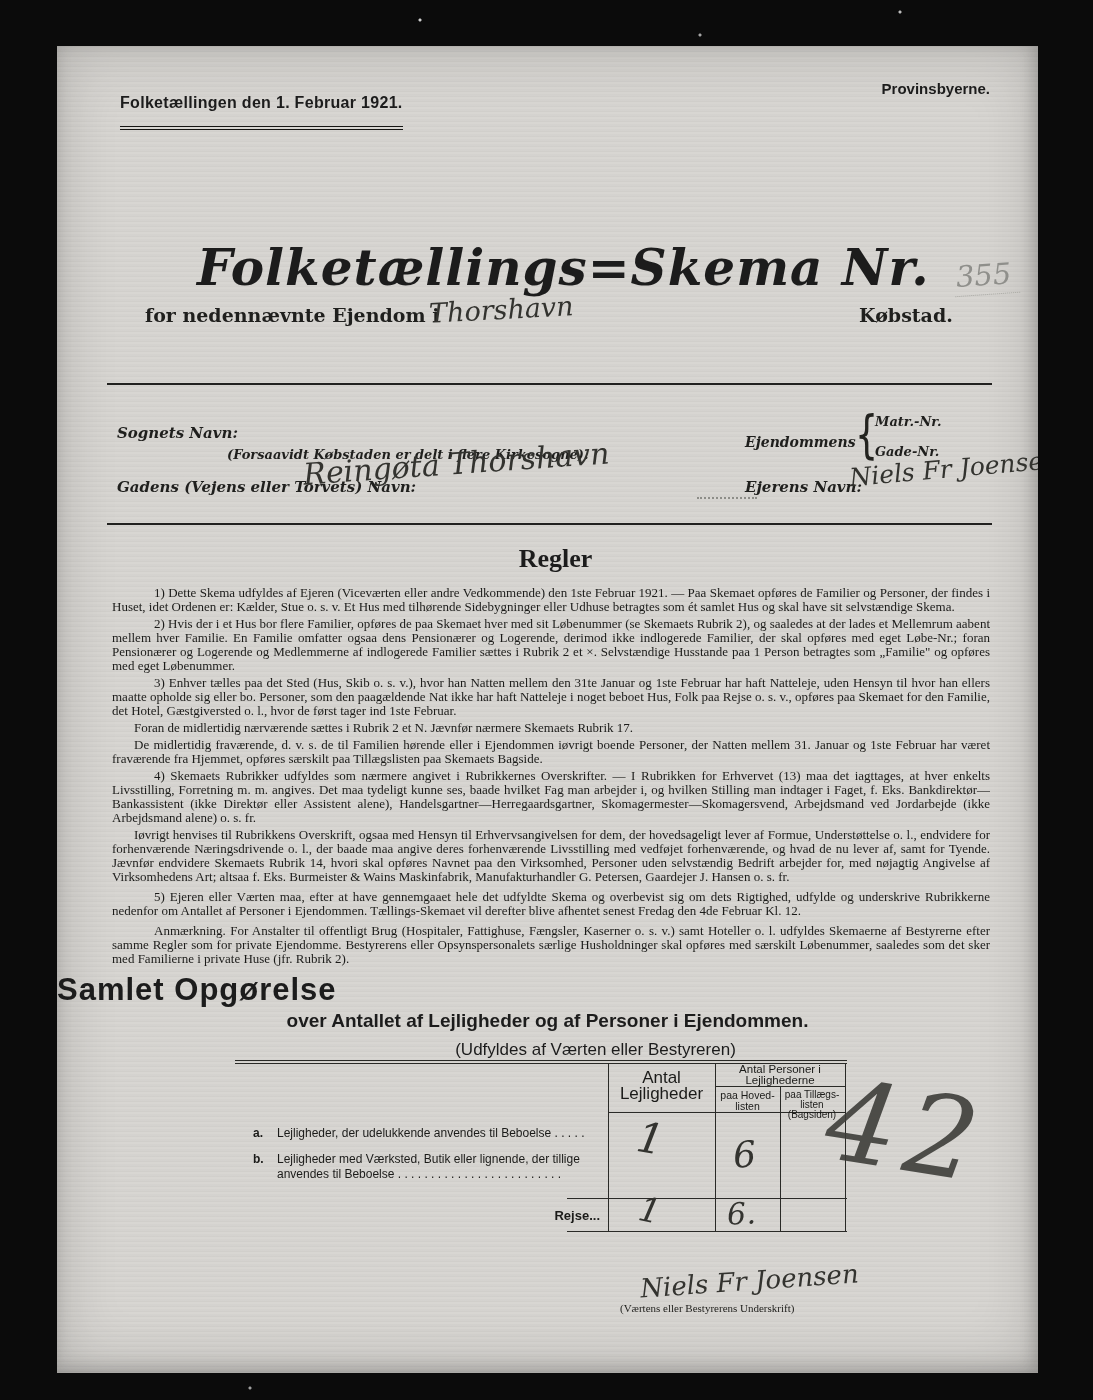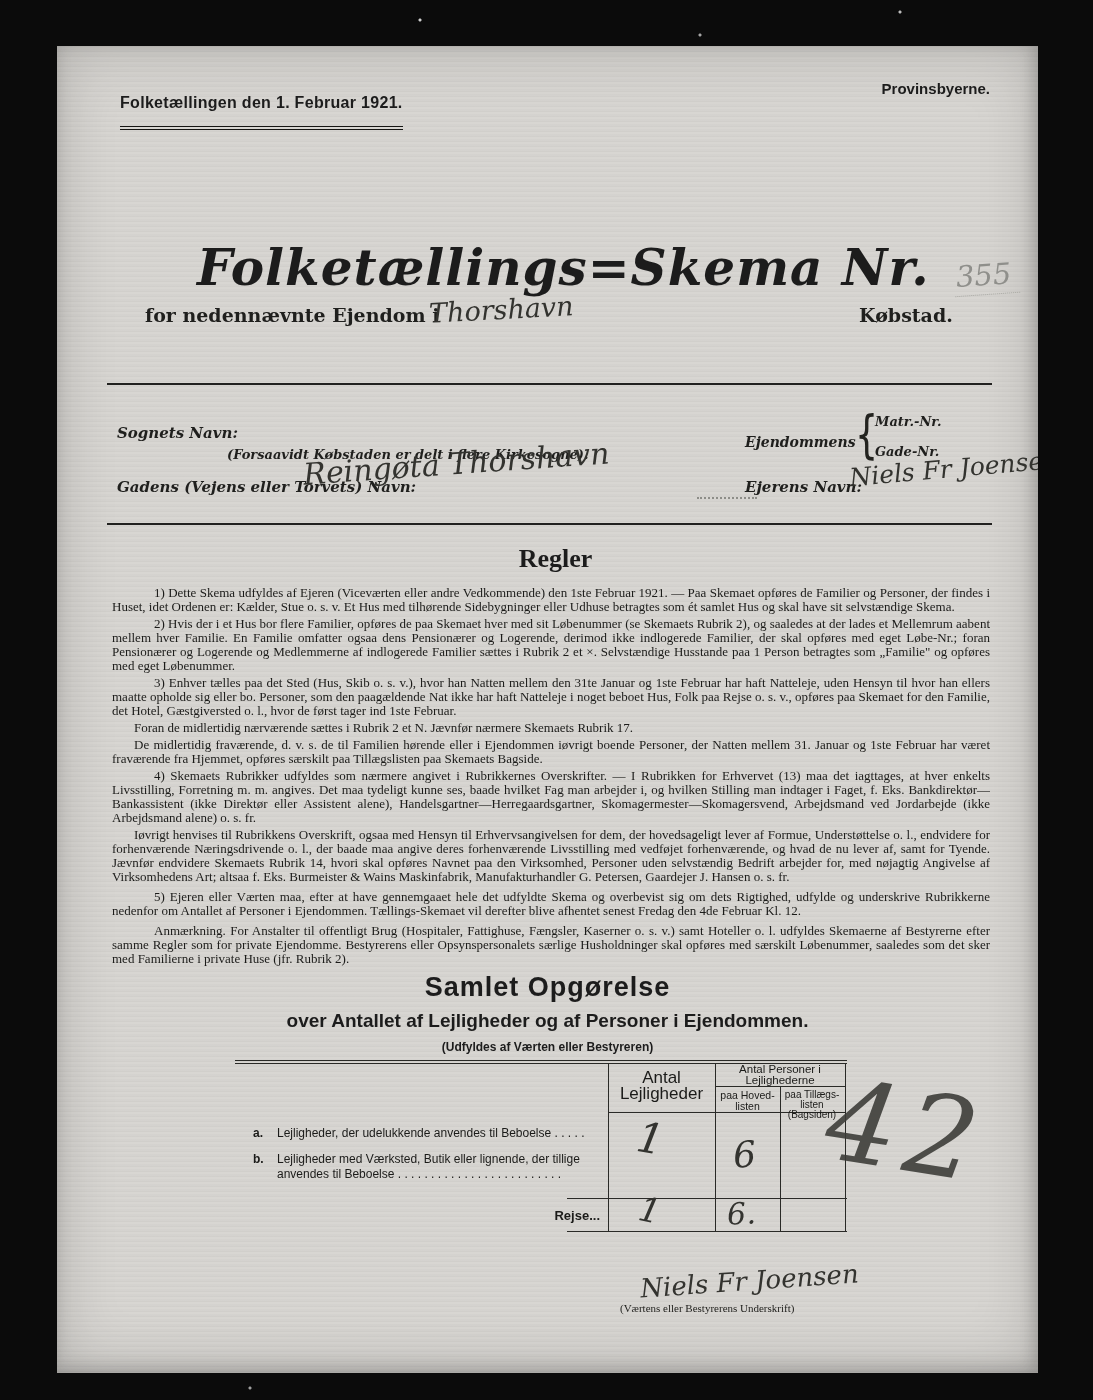--- a/index.html
+++ b/index.html
@@ -80,23 +80,23 @@
       <p class="num">2)  Hvis der i et Hus bor flere Familier, opføres de paa Skemaet hver med sit Løbenummer (se Skemaets Rubrik 2), og saaledes at der lades et Mellemrum aabent mellem hver Familie.  En Familie omfatter ogsaa dens Pensionærer og Logerende, derimod ikke indlogerede Familier, der skal opføres med eget Løbe-Nr.; foran Pensionærer og Logerende og Medlemmerne af indlogerede Familier sættes i Rubrik 2 et ×.  Selvstændige Husstande paa 1 Person betragtes som „Familie" og opføres med eget Løbenummer.</p>
       <p class="num">3)  Enhver tælles paa det Sted (Hus, Skib o. s. v.), hvor han Natten mellem den 31te Januar og 1ste Februar har haft Natteleje, uden Hensyn til hvor han ellers maatte opholde sig eller bo.  Personer, som den paagældende Nat ikke har haft Natteleje i noget beboet Hus, Folk paa Rejse o. s. v., opføres paa Skemaet for den Familie, det Hotel, Gæstgiversted o. l., hvor de først tager ind 1ste Februar.</p>
       <p class="cont">Foran de midlertidig nærværende sættes i Rubrik 2 et N.  Jævnfør nærmere Skemaets Rubrik 17.</p>
       <p class="cont">De midlertidig fraværende, d. v. s. de til Familien hørende eller i Ejendommen iøvrigt boende Personer, der Natten mellem 31. Januar og 1ste Februar har været fraværende fra Hjemmet, opføres særskilt paa Tillægslisten paa Skemaets Bagside.</p>
       <p class="num">4)  Skemaets Rubrikker udfyldes som nærmere angivet i Rubrikkernes Overskrifter. — I Rubrikken for Erhvervet (13) maa det iagttages, at hver enkelts Livsstilling, Forretning m. m. angives.  Det maa tydeligt kunne ses, baade hvilket Fag man arbejder i, og hvilken Stilling man indtager i Faget, f. Eks. Bankdirektør—Bankassistent (ikke Direktør eller Assistent alene), Handelsgartner—Herregaardsgartner, Skomagermester—Skomagersvend, Arbejdsmand ved Jordarbejde (ikke Arbejdsmand alene) o. s. fr.</p>
       <p class="cont">Iøvrigt henvises til Rubrikkens Overskrift, ogsaa med Hensyn til Erhvervsangivelsen for dem, der hovedsageligt lever af Formue, Understøttelse o. l., endvidere for forhenværende Næringsdrivende o. l., der baade maa angive deres forhenværende Livsstilling med vedføjet forhenværende, og hvad de nu lever af, samt for Tyende.  Jævnfør endvidere Skemaets Rubrik 14, hvori skal opføres Navnet paa den Virksomhed, Personer uden selvstændig Bedrift arbejder for, med nøjagtig Angivelse af Virksomhedens Art;  altsaa f. Eks. Burmeister &amp; Wains Maskinfabrik, Manufakturhandler G. Petersen, Gaardejer J. Hansen o. s. fr.</p>
       <p class="num" style="margin-top:6px;">5)  Ejeren eller Værten maa, efter at have gennemgaaet hele det udfyldte Skema og overbevist sig om dets Rigtighed, udfylde og underskrive Rubrikkerne nedenfor om Antallet af Personer i Ejendommen.  Tællings-Skemaet vil derefter blive afhentet senest Fredag den 4de Februar Kl. 12.</p>
       <p class="num" style="margin-top:6px;">Anmærkning.  For Anstalter til offentligt Brug (Hospitaler, Fattighuse, Fængsler, Kaserner o. s. v.) samt Hoteller o. l. udfyldes Skemaerne af Bestyrerne efter samme Regler som for private Ejendomme.  Bestyrerens eller Opsynspersonalets særlige Husholdninger skal opføres med særskilt Løbenummer, saaledes som det sker med Familierne i private Huse (jfr. Rubrik 2).</p>
     </div>
 
-    <div class="abs sans" style="left:0;top:926px;width:100%;text-align:center;font-size:27px;font-weight:bold;letter-spacing:1px;">Samlet Opgørelse</div>
+    <div class="abs sans" style="left:0;top:926px;width:100%;text-align:left;font-size:31px;font-weight:bold;letter-spacing:1px;">Samlet Opgørelse</div>
     <div class="abs sans" style="left:0;top:964px;width:100%;text-align:center;font-size:19px;font-weight:bold;">over Antallet af Lejligheder og af Personer i Ejendommen.</div>
-    <div class="abs sans" style="left:0;top:994px;width:100%;text-align:center;font-size:12px;font-weight:bold;">(Udfyldes af Værten eller Bestyreren)</div>
+    <div class="abs sans" style="left:0;top:994px;width:100%;text-align:center;font-size:17px;font-weight:normal;padding-left:48px;">(Udfyldes af Værten eller Bestyreren)</div>
 
     <div class="abs" style="left:178px;top:1014px;width:640px;height:174px;">
 
       <div class="abs thin" style="left:0;top:0;width:612px;"></div>
       <div class="abs thin" style="left:0;top:3px;width:612px;"></div>
       <div class="abs vline" style="left:373px;top:3px;height:168px;"></div>
       <div class="abs vline" style="left:480px;top:3px;height:168px;"></div>
       <div class="abs vline" style="left:545px;top:26px;height:145px;"></div>
       <div class="abs vline" style="left:610px;top:3px;height:168px;"></div>
       <div class="abs thin" style="left:480px;top:26px;width:130px;"></div>

